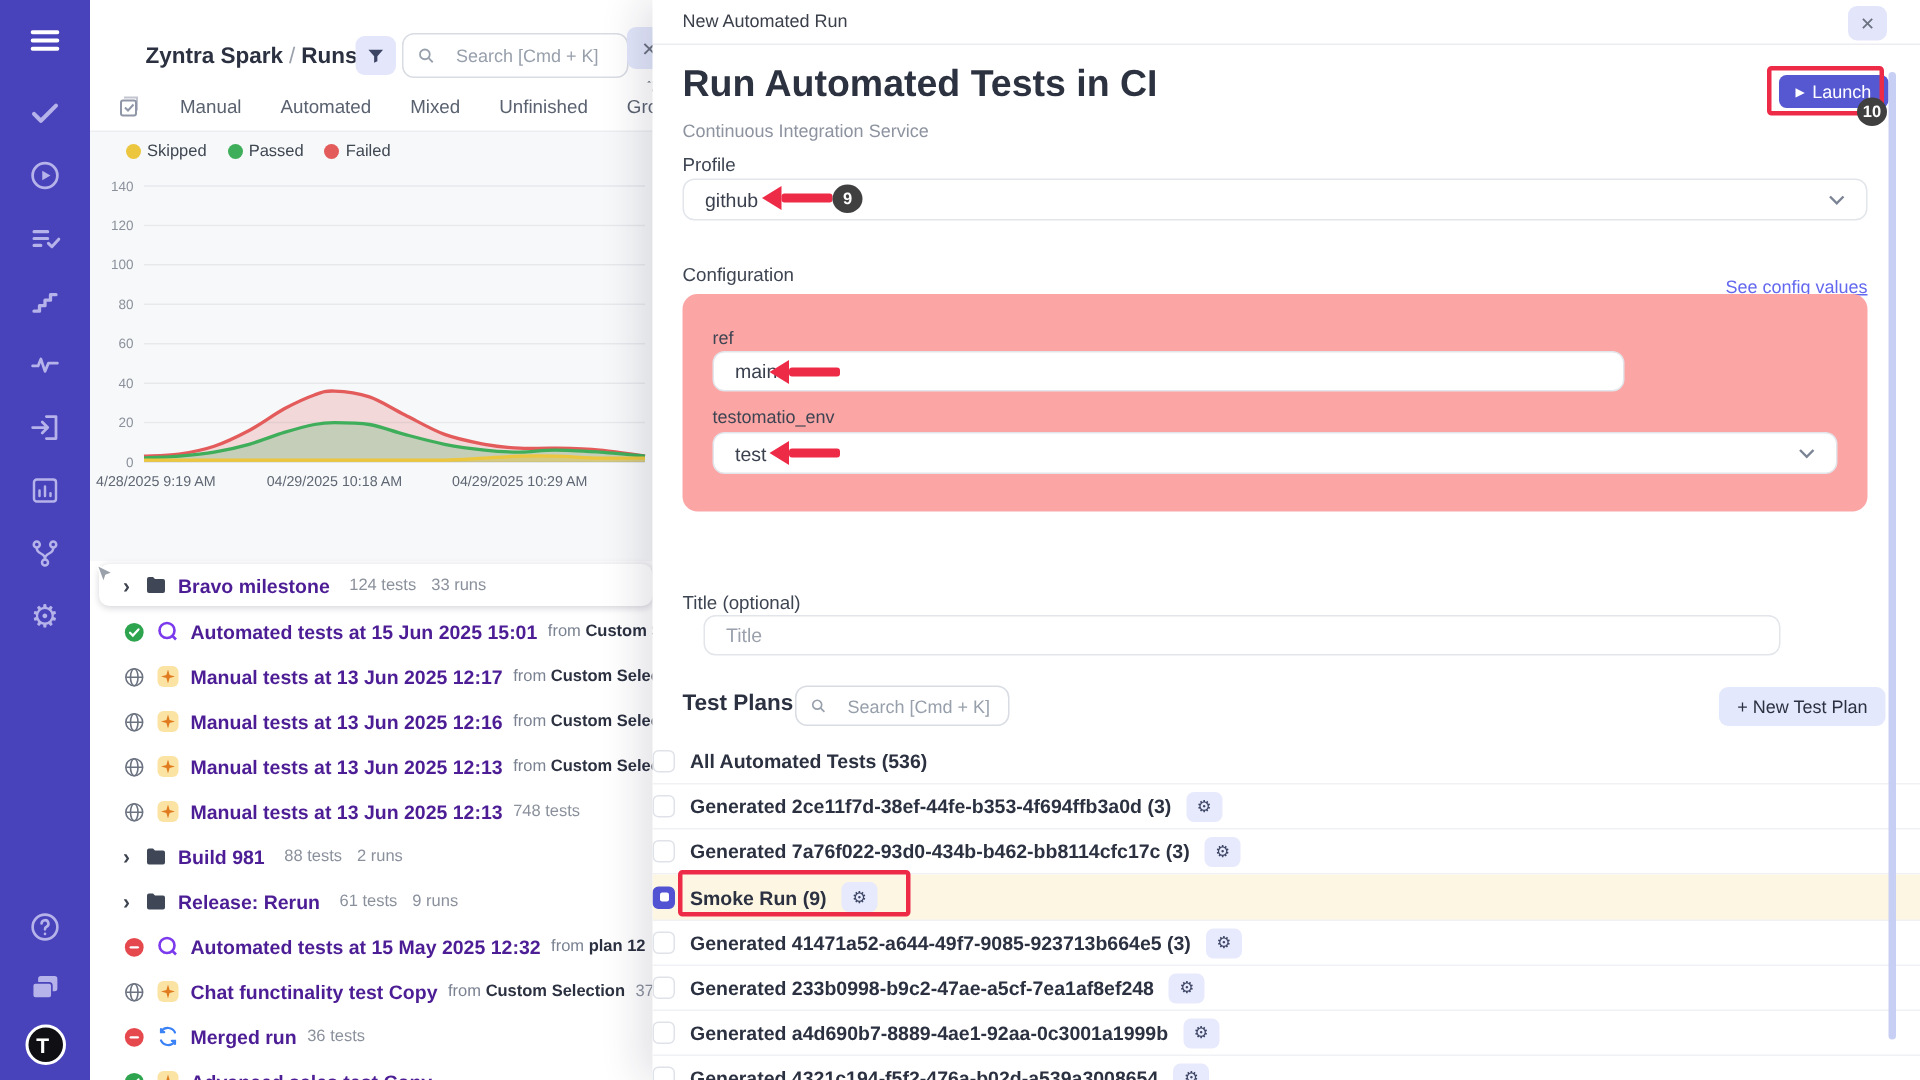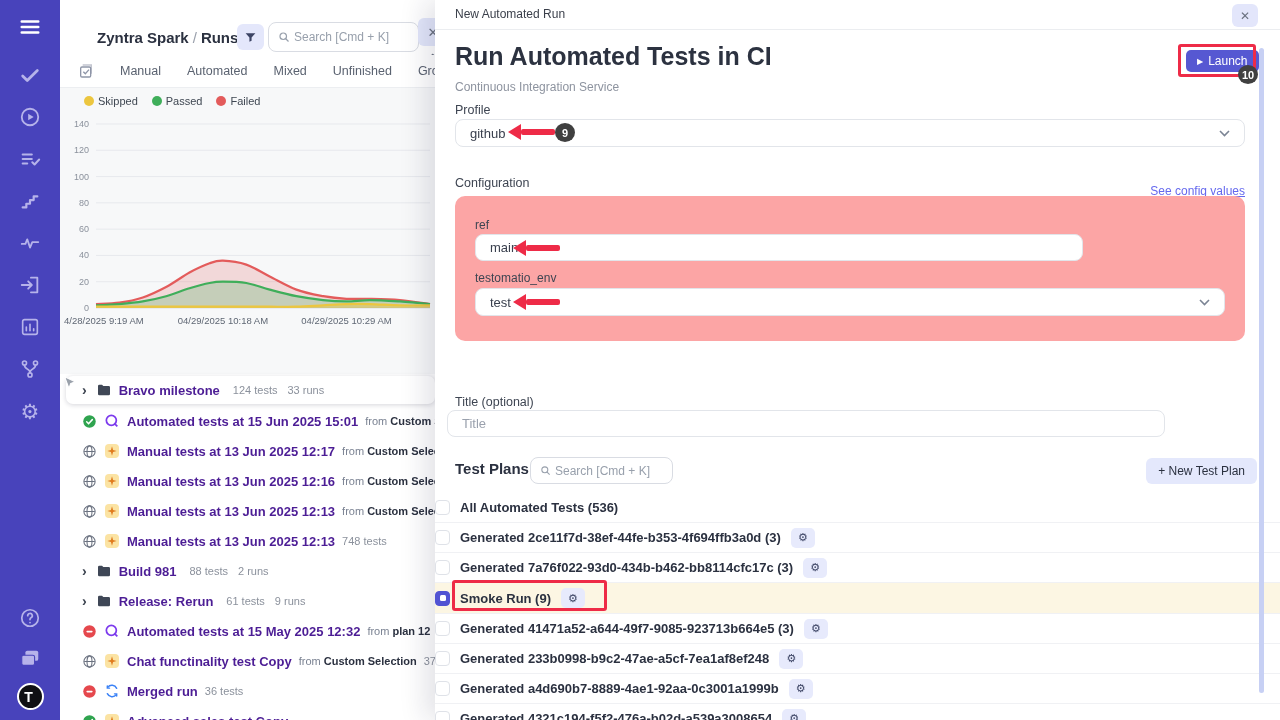--- a/index.html
+++ b/index.html
@@ -22,21 +22,21 @@
     color:#fff; font-weight:700; font-size:14px; display:flex; align-items:center; justify-content:center; }
   .logo-badge i { font-style:normal; border-left:2px solid #4ea3e8; padding-left:1px; }
 
   
   .left-panel { position:absolute; left:60px; top:0; width:375px; height:720px; background:#fff; }
   .lp-header { position:absolute; left:0; top:16px; right:0; height:55px; background:#fff;margin-left:12px; }
   .breadcrumb { position:absolute; left:25px; top:13px; font-size:15px; font-weight:700; color:#2b3140; }
   .breadcrumb .sep { color:#9aa0ac; font-weight:400; padding:0 4px; }
   .filter-btn { position:absolute; left:165px; top:8px; width:27px; height:26px; background:#e4e7fb;
     border:none; border-radius:6px; color:#3c4464; display:flex; align-items:center; justify-content:center; cursor:pointer; }
-  .searchbox { position:absolute; display:flex; align-items:center; gap:4px; background:#fff;
+  .searchbox { position:absolute; display:flex; align-items:center; gap:14px; background:#fff;
     border:1px solid #d9dce3; border-radius:8px; padding:0 9px; color:#98a0ac; }
   .lp-search { left:196px; top:6px; width:151px; height:30px; }
   .searchbox input { border:none; outline:none; width:100%; font-size:12px; color:#3a404e;
     font-family:"Liberation Sans", sans-serif; background:transparent; }
   .searchbox input::placeholder { color:#98a0ac; }
   .lp-close { position:absolute; left:346px; top:2px; width:30px; height:28px; background:#e2e6fa;
     border:none; border-radius:6px; color:#6b7280; font-size:13px; cursor:pointer; }
   .lp-sort { position:absolute; left:358px; top:36px; font-size:10px; color:#6b7280; }
   .lp-tabs { position:absolute; left:0; top:55px; right:0; height:33px; display:flex; align-items:center;
     gap:26px; padding-left:18px; border-bottom:1px solid #eceef1; background:#fff; }
@@ -536,21 +536,21 @@
     <div class="red-arrow" style="left:78px; top:240px;">
         <i class="head"></i>
         <i class="shaft"></i>
       </div>
     <div class="red-arrow" style="left:78px; top:294px;">
         <i class="head"></i>
         <i class="shaft"></i>
       </div>
 
     <label class="field-label" style="left:20px; top:395px;">Title (optional)</label>
-    <div class="inputbox" style="left:12px; top:410px; width:718px; height:27px;">
+    <div class="inputbox" style="left:34px; top:410px; width:718px; height:27px;">
       <input placeholder="Title" style="">
     </div>
 
     <div class="tp-heading">Test Plans</div>
     <div class="searchbox tp-search">
       <span class="ic">
           <svg width="11" height="11" viewBox="0 0 24 24" fill="none" stroke="currentColor" stroke-width="2.4">
             <circle cx="10.5" cy="10.5" r="6.5"></circle>
             <path d="M15.5 15.5 21 21"></path>
           </svg>

